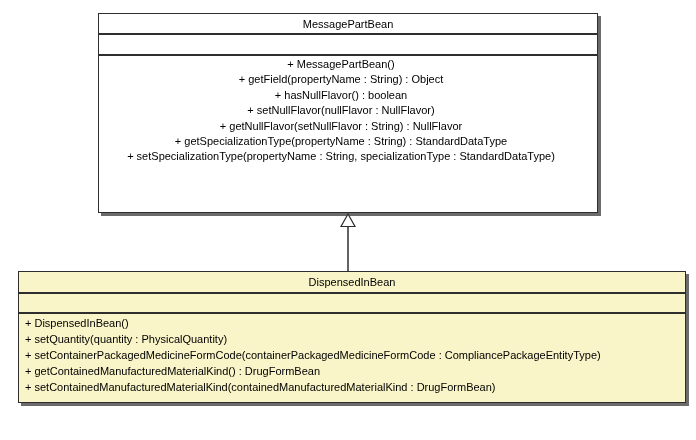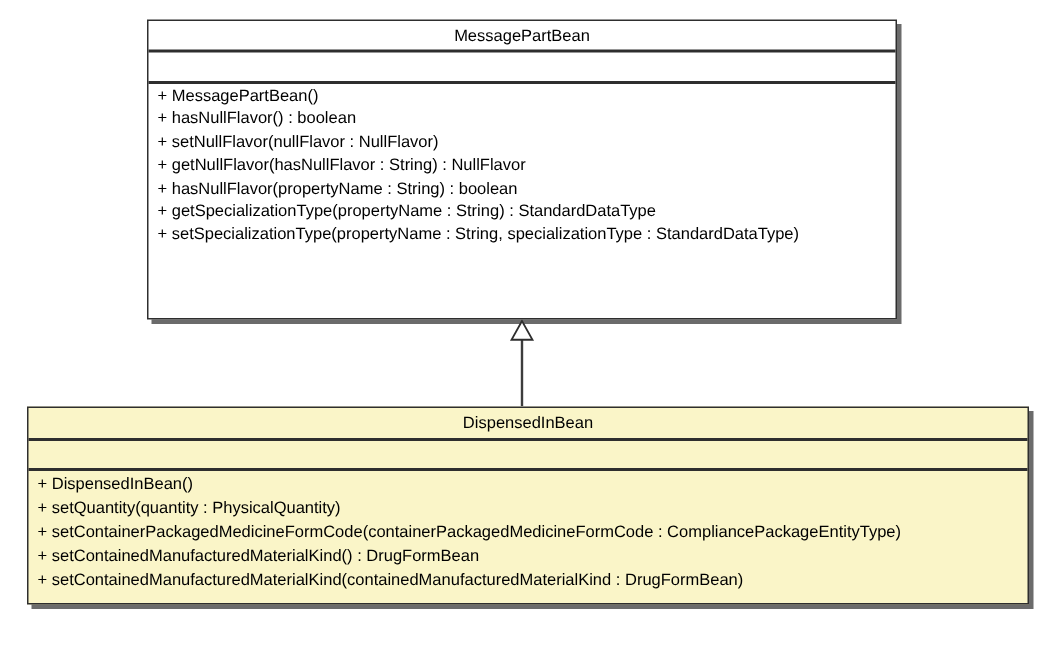--- a/index.html
+++ b/index.html
@@ -22,20 +22,21 @@
     border: 1px solid #2e2e2e;
     box-shadow: 3px 3px 0 #6b6b6b;
     display: flex;
     flex-direction: column;
   }
   .class-msgpart {
     left: 98px;
     top: 13px;
     width: 500px;
     height: 200px;
+    text-align: center;
   }
   .class-dispensed {
     left: 18px;
     top: 271px;
     width: 668px;
     height: 132px;
   }
   .title-compartment {
     box-sizing: content-box;
     border-bottom: 2px solid #2e2e2e;
@@ -74,39 +75,39 @@
 </head>
 <body>
 
 <div class="canvas">
 
   <div class="uml-class class-msgpart" style="background: rgb(255, 255, 255);">
     <div class="title-compartment">MessagePartBean</div>
     <div class="attr-compartment"></div>
     <div class="methods-compartment">
         <div class="method-line">+ MessagePartBean()</div>
+        <div class="method-line">+ getField(propertyName : String) : Object</div>
         <div class="method-line">+ hasNullFlavor() : boolean</div>
         <div class="method-line">+ setNullFlavor(nullFlavor : NullFlavor)</div>
-        <div class="method-line">+ getNullFlavor(hasNullFlavor : String) : NullFlavor</div>
-        <div class="method-line">+ hasNullFlavor(propertyName : String) : boolean</div>
+        <div class="method-line">+ getNullFlavor(setNullFlavor : String) : NullFlavor</div>
         <div class="method-line">+ getSpecializationType(propertyName : String) : StandardDataType</div>
         <div class="method-line">+ setSpecializationType(propertyName : String, specializationType : StandardDataType)</div>
       </div>
   </div>
 
   <svg class="inheritance-arrow" viewBox="0 0 24 58">
     <line x1="12" y1="13" x2="12" y2="58" stroke="#3d3d3d" stroke-width="1.6"></line>
     <polygon points="12,1 5,13.5 19,13.5" fill="#ffffff" stroke="#2e2e2e" stroke-width="1.2"></polygon>
   </svg>
 
   <div class="uml-class class-dispensed" style="background: rgb(250, 245, 200);">
     <div class="title-compartment">DispensedInBean</div>
     <div class="attr-compartment"></div>
     <div class="methods-compartment">
         <div class="method-line">+ DispensedInBean()</div>
         <div class="method-line">+ setQuantity(quantity : PhysicalQuantity)</div>
         <div class="method-line">+ setContainerPackagedMedicineFormCode(containerPackagedMedicineFormCode : CompliancePackageEntityType)</div>
-        <div class="method-line">+ setContainedManufacturedMaterialKind() : DrugFormBean</div>
+        <div class="method-line">+ getContainedManufacturedMaterialKind() : DrugFormBean</div>
         <div class="method-line">+ setContainedManufacturedMaterialKind(containedManufacturedMaterialKind : DrugFormBean)</div>
       </div>
   </div>
 
 </div>
 
 </body></html>

